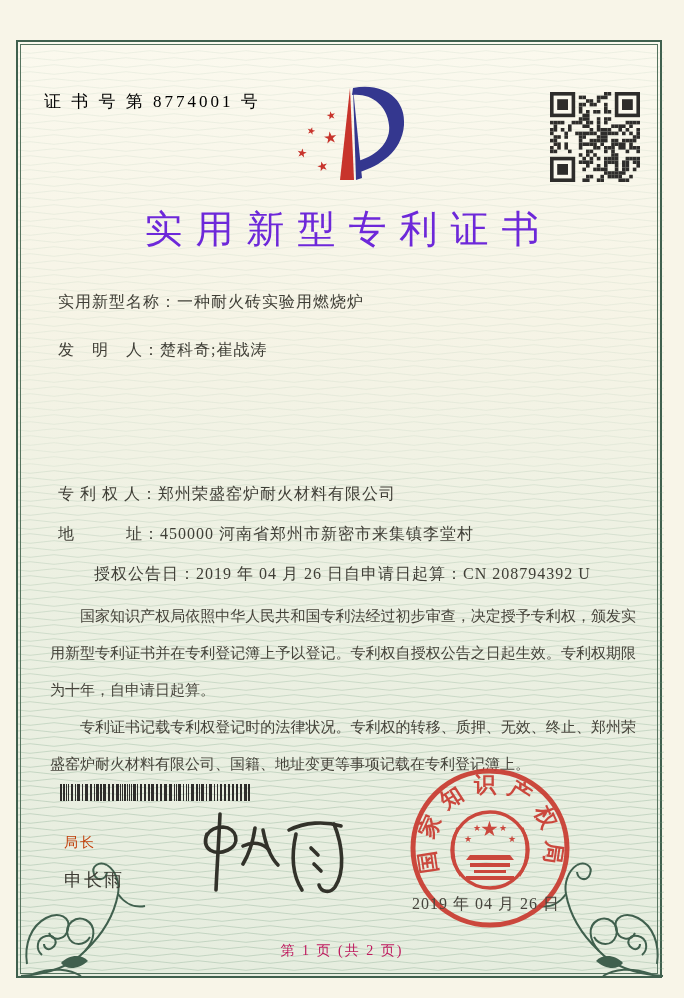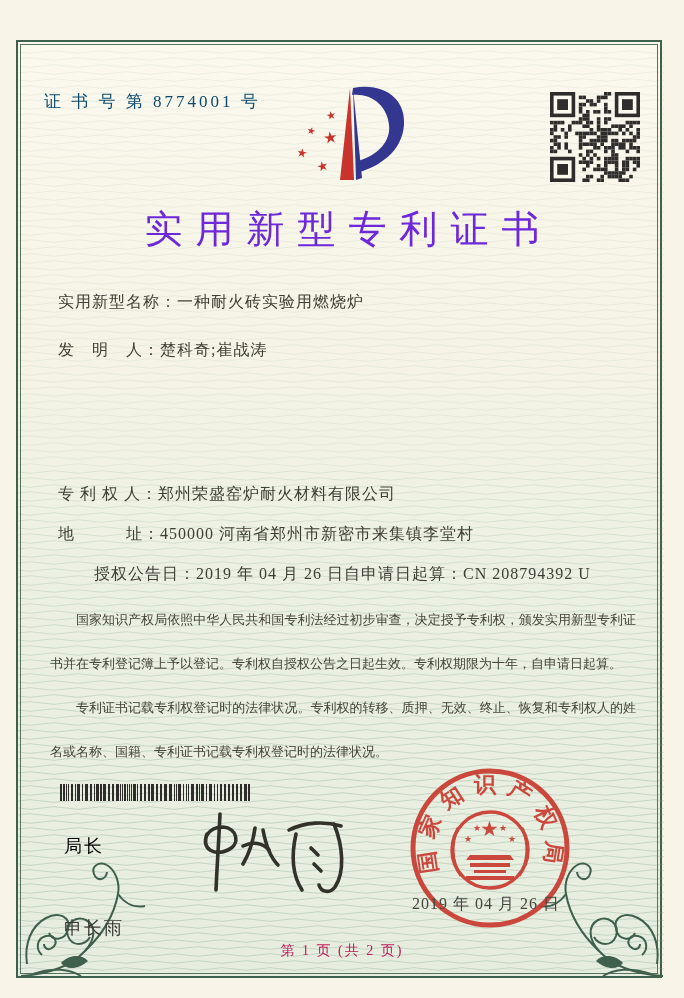--- a/index.html
+++ b/index.html
@@ -18,48 +18,48 @@
     box-sizing:border-box;
   }
   .frame-inner{
     position:absolute;inset:2px;border:1px solid #56735f;pointer-events:none;
   }
   #waves-svg{position:absolute;left:0;top:0;pointer-events:none;}
   .content{position:absolute;inset:0;z-index:2;}
   
   .cert-no{
     position:absolute;left:44px;top:90px;
-    font-size:17px;letter-spacing:3px;color:#0c4a6e;
+    font-size:17px;letter-spacing:3px;color:#000000;
   }
   .logo{position:absolute;left:282px;top:78px;width:150px;height:114px;}
   .qr{position:absolute;left:550px;top:92px;width:90px;height:90px;}
   
   .title{
     position:absolute;left:0;top:204px;width:100%;
     text-align:center;font-size:38px;letter-spacing:13px;
     color:#6d28d9;font-weight:500;text-indent:13px;
   }
   
   .field-row{
     position:absolute;left:58px;width:570px;
     font-size:16px;color:#3f3e36;letter-spacing:1px;white-space:nowrap;
   }
   .field-row .pair{display:inline-block;text-align:right;}
   .field-row .pair.first{width:286px;}
   
   .body-text{
     position:absolute;left:50px;top:598px;width:586px;
-    font-size:13px;line-height:44px;color:#45433a;
+    font-size:15px;line-height:37px;color:#45433a;
     text-align:justify;
   }
   .body-text p{margin:0;text-indent:2em;}
   
   .barcode{position:absolute;left:60px;top:784px;width:192px;height:17px;}
-  .director-title{position:absolute;left:64px;top:834px;font-size:18px;color:#000000;letter-spacing:2px;font-family:"Liberation Sans","DejaVu Sans",sans-serif;}
-  .director-name{position:absolute;left:64px;top:868px;font-size:18px;color:#3c3b33;letter-spacing:2px;font-family:Liberation Serif, serif;margin-top:48px;}
+  .director-title{position:absolute;left:64px;top:834px;font-size:14px;color:#c2410c;letter-spacing:2px;font-family:"Liberation Sans","DejaVu Sans",sans-serif;}
+  .director-name{position:absolute;left:64px;top:868px;font-size:18px;color:#3c3b33;letter-spacing:2px;font-family:Liberation Serif, serif;}
   .signature{position:absolute;left:183px;top:808px;width:170px;height:88px;}
   .seal{position:absolute;left:406px;top:764px;width:168px;height:168px;opacity:.92;}
   .seal-date{
     position:absolute;left:412px;top:894px;width:170px;
     font-size:16px;color:#47453d;letter-spacing:1px;white-space:nowrap;z-index:3;
   }
   .footer{
     position:absolute;left:0;top:942px;width:100%;text-align:center;
     font-size:14px;color:#be185d;letter-spacing:2px;
   }
@@ -462,21 +462,21 @@
     </div>
     <div class="field-row" style="top:524px">
       <span>地　　　址：</span><span>450000 河南省郑州市新密市来集镇李堂村</span>
     </div>
     <div class="field-row" style="top:564px">
       <span class="pair first"><span>授权公告日：</span><span>2019 年 04 月 26 日</span></span><span class="pair"><span>自申请日起算：</span><span>CN 208794392 U</span></span>
     </div>
 
     <div class="body-text">
       <p>国家知识产权局依照中华人民共和国专利法经过初步审查，决定授予专利权，颁发实用新型专利证书并在专利登记簿上予以登记。专利权自授权公告之日起生效。专利权期限为十年，自申请日起算。</p>
-      <p>专利证书记载专利权登记时的法律状况。专利权的转移、质押、无效、终止、恢复和专利权人的姓名或名称、国籍、专利证书记载专利权登记时的法律状况。</p>
+      <p>专利证书记载专利权登记时的法律状况。专利权的转移、质押、无效、终止、郑州荣盛窑炉耐火材料有限公司、国籍、地址变更等事项记载在专利登记簿上。</p>
     </div>
 
     <svg class="barcode" id="barcode-svg" viewBox="0 0 192 17" preserveAspectRatio="none">
         <rect x="0" y="0" width="2" height="17" fill="#2e2d2b"></rect>
         <rect x="3" y="0" width="2" height="17" fill="#2e2d2b"></rect>
         <rect x="6" y="0" width="1" height="17" fill="#2e2d2b"></rect>
         <rect x="8" y="0" width="1" height="17" fill="#2e2d2b"></rect>
         <rect x="11" y="0" width="2" height="17" fill="#2e2d2b"></rect>
         <rect x="15" y="0" width="1" height="17" fill="#2e2d2b"></rect>
         <rect x="17" y="0" width="3" height="17" fill="#2e2d2b"></rect>

